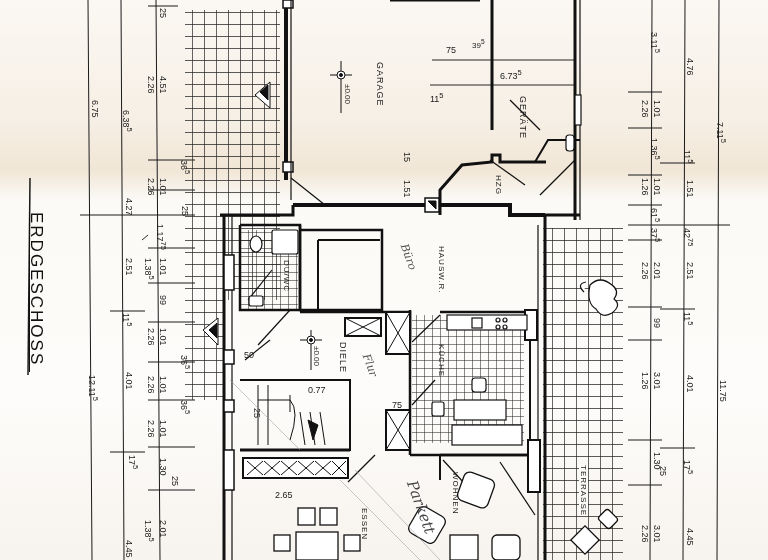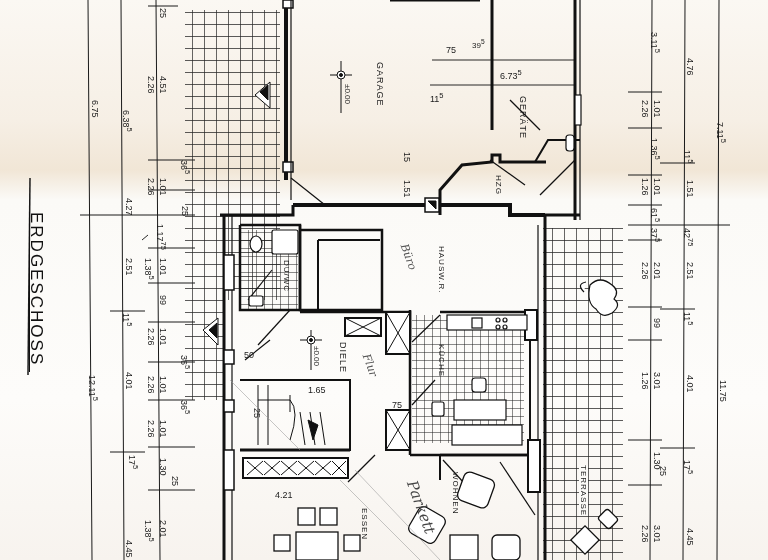--- a/index.html
+++ b/index.html
@@ -259,24 +259,24 @@
 <div class="lbl" style="left:460px;top:472px;font-size:8px;">WOHNEN</div>
 <div class="lbl" style="left:588px;top:465px;font-size:8px;background:#fbfaf7;">TERRASSE</div>
 
 <div class="dim" style="left:446px;top:45px;transform:none;"><span>75</span></div>
 <div class="dim" style="left:472px;top:38px;transform:none;font-size:8px;"><span>39</span><sup>5</sup></div>
 <div class="dim" style="left:500px;top:68px;transform:none;"><span>6.73</span><sup>5</sup></div>
 <div class="dim" style="left:430px;top:74px;transform:none;margin-top:17px;"><span>11</span><sup>5</sup></div>
 <div class="dim" style="left:412px;top:152px;">15</div>
 <div class="dim" style="left:412px;top:180px;">1.51</div>
 <div class="dim" style="left:244px;top:350px;transform:none;">50</div>
-<div class="dim" style="left:308px;top:385px;transform:none;">1.65</div>
+<div class="dim" style="left:308px;top:385px;transform:none;">0.77</div>
 <div class="dim" style="left:262px;top:408px;">25</div>
 <div class="dim" style="left:392px;top:400px;transform:none;">75</div>
-<div class="dim" style="left:275px;top:490px;transform:none;">4.21</div>
+<div class="dim" style="left:275px;top:490px;transform:none;">2.65</div>
 
 <div class="dim" style="left:100px;top:100px;"><span>6.75</span></div>
 <div class="dim" style="left:100px;top:375px;"><span>12.11</span><sup>5</sup></div>
 <div class="dim" style="left:134px;top:110px;"><span>6.38</span><sup>5</sup></div>
 <div class="dim" style="left:134px;top:198px;"><span>4.27</span></div>
 <div class="dim" style="left:134px;top:258px;">2.51</div>
 <div class="dim" style="left:134px;top:313px;"><span>11</span><sup>5</sup></div>
 <div class="dim" style="left:134px;top:372px;">4.01</div>
 <div class="dim" style="left:140px;top:455px;"><span>17</span><sup>5</sup></div>
 <div class="dim" style="left:134px;top:540px;">4.45</div>

